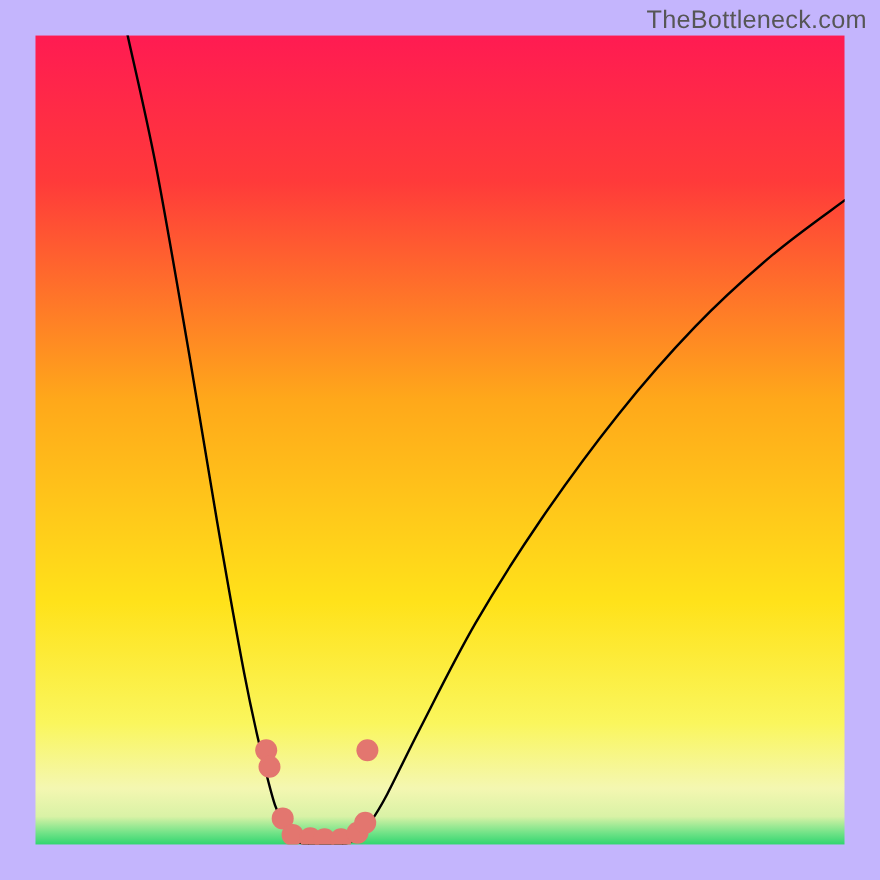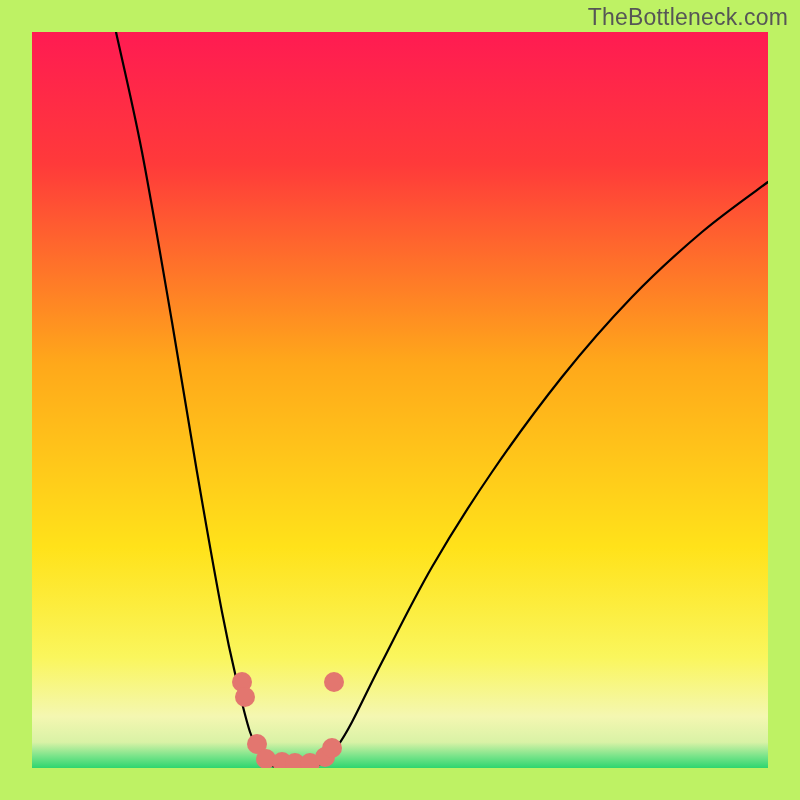--- a/index.html
+++ b/index.html
@@ -1,21 +1,21 @@
 <!DOCTYPE html>
 <html><head>
 <meta charset="utf-8">
 <style>
   * { margin: 0; padding: 0; box-sizing: border-box; }
   html, body { width: 800px; height: 800px; background: #000; overflow: hidden; }
   .container {
     position: relative;
     width: 800px;
     height: 800px;
-    background: #bef264;
+    background: #c4b5fd;
   }
   .watermark {
     position: absolute;
     top: 4px;
     right: 12px;
     font-family: Arial, Helvetica, sans-serif;
     font-size: 23px;
     font-weight: 500;
     color: #565656;
     letter-spacing: 0.2px;

